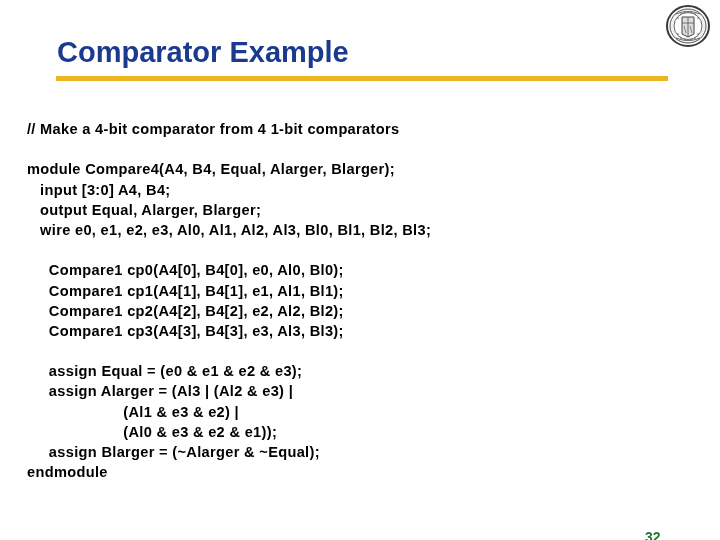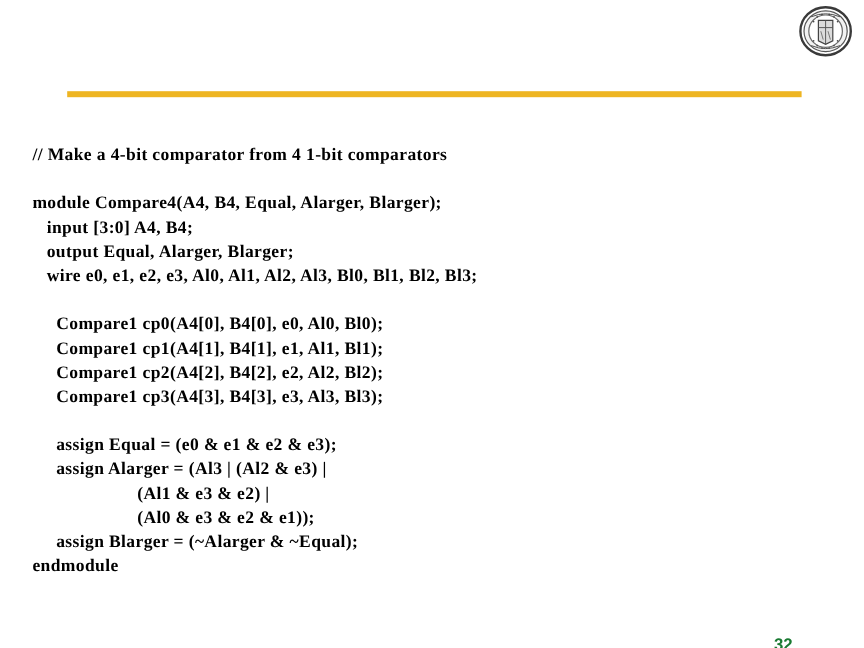--- a/index.html
+++ b/index.html
@@ -55,21 +55,21 @@
     height: 5px;
     background: #eeb522;
   }
 
   
   .code {
     position: absolute;
     left: 27px;
     top: 119px;
     width: 690px;
-    font-family: Liberation Serif, serif;
+    font-family: Liberation Sans, sans-serif;
     font-size: 14.6px;
     font-weight: bold;
     line-height: 20.2px;
     color: #000000;
     white-space: pre;
     letter-spacing: 0.32px;
   }
   .code .line {
     white-space: pre;
     height: 20.2px;
@@ -116,20 +116,21 @@
         <circle cx="14" cy="30" r="0.7"></circle>
           <circle cx="17" cy="34" r="0.7"></circle>
         <circle cx="21" cy="36" r="0.7"></circle>
           <circle cx="27" cy="36" r="0.7"></circle>
         <circle cx="31" cy="34" r="0.7"></circle>
           <circle cx="34" cy="30" r="0.7"></circle>
       </g>
     </svg>
   </div>
 
+  <div class="title">Comparator Example</div>
 
   <div class="title-rule"></div>
 
   <div class="code" id="code-block"><div class="line">// Make a 4-bit comparator from 4 1-bit comparators</div><div class="blank"></div><div class="line">module Compare4(A4, B4, Equal, Alarger, Blarger);</div><div class="line">   input [3:0] A4, B4;</div><div class="line">   output Equal, Alarger, Blarger;</div><div class="line">   wire e0, e1, e2, e3, Al0, Al1, Al2, Al3, Bl0, Bl1, Bl2, Bl3;</div><div class="blank"></div><div class="line">     Compare1 cp0(A4[0], B4[0], e0, Al0, Bl0);</div><div class="line">     Compare1 cp1(A4[1], B4[1], e1, Al1, Bl1);</div><div class="line">     Compare1 cp2(A4[2], B4[2], e2, Al2, Bl2);</div><div class="line">     Compare1 cp3(A4[3], B4[3], e3, Al3, Bl3);</div><div class="blank"></div><div class="line">     assign Equal = (e0 &amp; e1 &amp; e2 &amp; e3);</div><div class="line">     assign Alarger = (Al3 | (Al2 &amp; e3) |</div><div class="line">                      (Al1 &amp; e3 &amp; e2) |</div><div class="line">                      (Al0 &amp; e3 &amp; e2 &amp; e1));</div><div class="line">     assign Blarger = (~Alarger &amp; ~Equal);</div><div class="line">endmodule</div></div>
 
   <div class="page-number">32</div>
 
 </div>
 
 </body></html>

